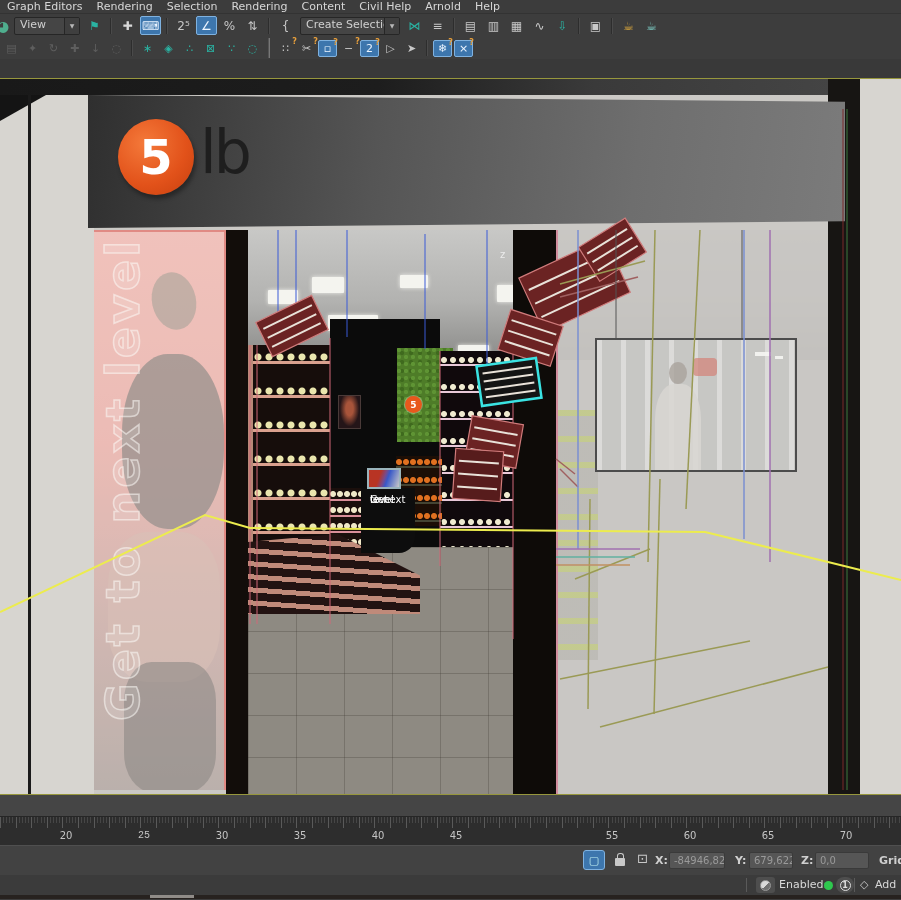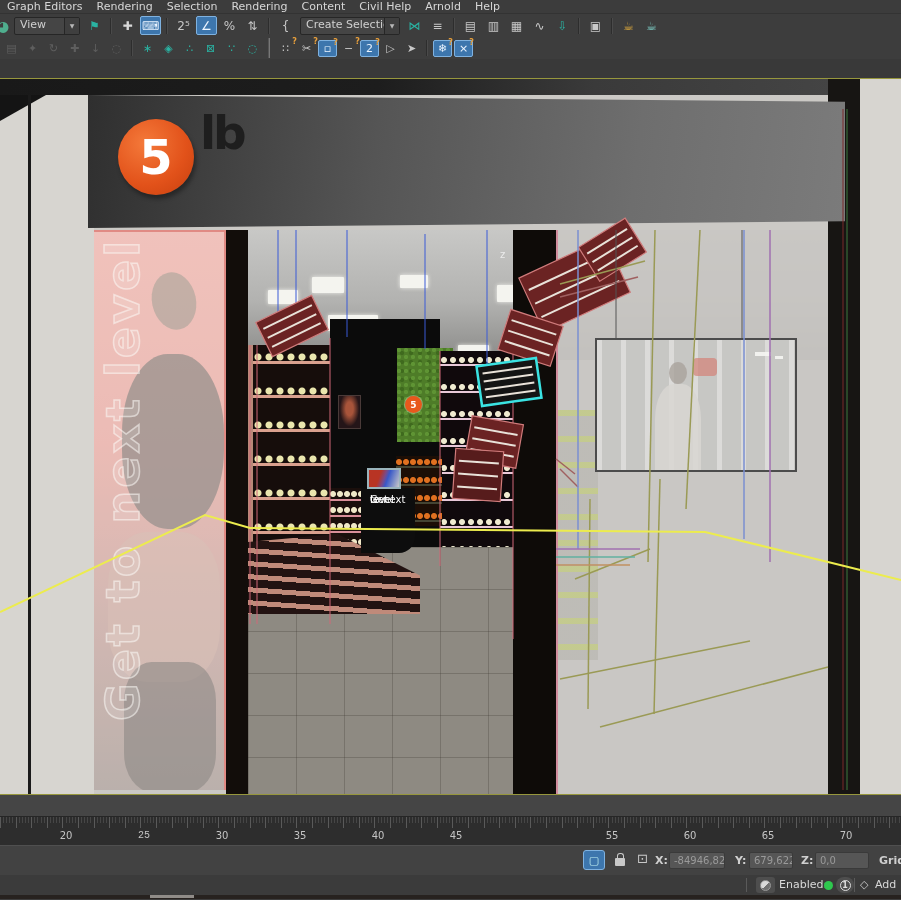--- a/index.html
+++ b/index.html
@@ -90,21 +90,21 @@
   .tv-dash2{left:178px;top:16px;width:8px;height:3px;background:#f2f2ee;opacity:.9;}
   .tv-sheen{inset:0;background:rgba(255,255,255,.25);}
   
   .sign{left:88px;top:16px;width:757px;height:133px;
         background:linear-gradient(97deg,#2f2f2f 0%,#555 38%,#6e6e6e 72%,#7b7b7b 100%);
         clip-path:polygon(0 0,100% 5%,100% 95%,0 100%);}
   .logo-circle{left:30px;top:24px;width:76px;height:76px;border-radius:50%;
         background:radial-gradient(circle at 35% 32%,#f4793a,#e2521a 58%,#c63f0e 100%);
         display:flex;align-items:center;justify-content:center;box-shadow:2px 4px 4px rgba(0,0,0,.35);}
   .logo-circle span{position:static;font-size:48px;font-weight:bold;color:#fff;}
-  .logo-lb{left:112px;top:10px;font-size:47px;font-weight:bold;color:#1e1e1e;letter-spacing:-3px;}
+  .logo-lb{left:112px;top:22px;font-size:60px;font-weight:normal;color:#1e1e1e;letter-spacing:-3px;}
   .sign-text{left:178px;top:0;height:100%;display:flex;align-items:center;
              font-size:30px;font-weight:bold;color:#0c0c0c;letter-spacing:.5px;white-space:nowrap;}
   
   .poster{left:94px;top:151px;width:132px;height:560px;overflow:hidden;
           background:linear-gradient(180deg,#ef9d95 0%,#e79189 38%,#bd8b85 66%,#8d7d78 100%);
           border-top:2px solid #e08a84;border-right:2px solid #e08a84;}
   .p-head{left:58px;top:40px;width:44px;height:58px;background:#8a7264;border-radius:50%;transform:rotate(-12deg);opacity:.8;}
   .p-torso{left:28px;top:122px;width:102px;height:175px;background:#4e4440;border-radius:45%;opacity:.75;}
   .p-skin{left:14px;top:300px;width:112px;height:150px;background:#c59a8c;border-radius:35%;opacity:.6;}
   .p-leg{left:30px;top:430px;width:92px;height:130px;background:#3a3432;border-radius:30%;opacity:.6;}

